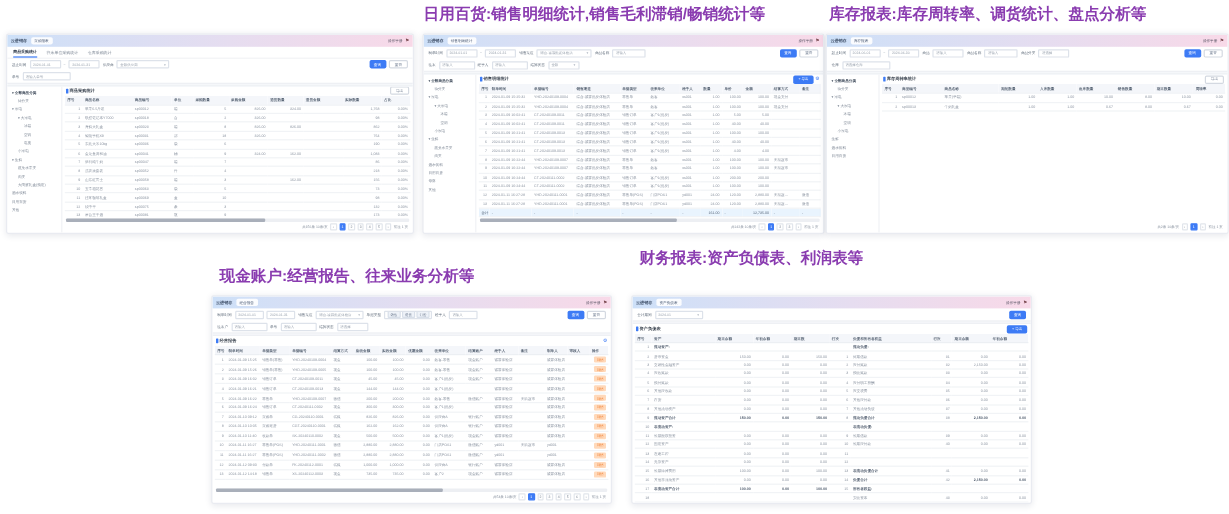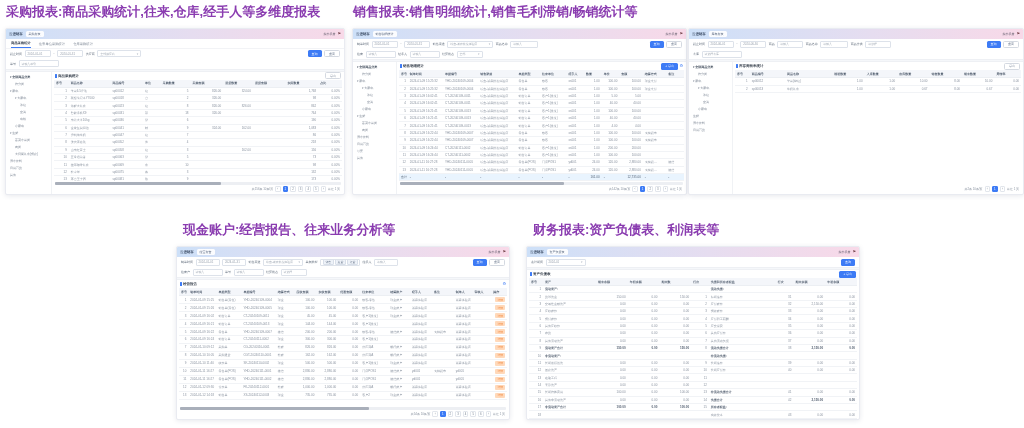--- a/index.html
+++ b/index.html
@@ -77,24 +77,24 @@
   .pg-info { font-size:2.9px; color:#8a93a0; white-space:nowrap; }
   .pg-box { min-width:5.5px; height:5.5px; display:inline-flex; align-items:center; justify-content:center;
     border:1px solid #e2e6ec; border-radius:1px; background:#fff; font-size:2.9px; color:#7d8795; padding:0 1px; }
   .pg-box.active { background:#3d7bf5; border-color:#3d7bf5; color:#fff; }
 </style>
 </head>
 <body>
 
 <div id="stage">
 
-  <div class="caption" style="left:6px;top:3px">采购报表:商品采购统计,往来,仓库,经手人等多维度报表</div>
-  <div class="caption" style="left:353px;top:3px">销售报表:销售明细统计,销售毛利滞销/畅销统计等</div>
+  <div class="caption" style="left:353px;top:3px">日用百货:销售明细统计,销售毛利滞销/畅销统计等</div>
+  <div class="caption" style="left:691px;top:3px">库存报表:库存周转率、调货统计、盘点分析等</div>
   <div class="caption" style="left:183px;top:221px">现金账户:经营报告、往来业务分析等</div>
-  <div class="caption" style="left:533px;top:221px">财务报表:资产负债表、利润表等</div>
+  <div class="caption" style="left:533px;top:206px">财务报表:资产负债表、利润表等</div>
 
   <div class="mini" style="left:5px;top:28px;width:340px;height:167px">
     <div class="mtop">
       <span class="mlogo">云进销存</span>
       <span class="mtab">采购报表</span>
       <span class="mtr">
         <span class="mman">操作手册</span>
         <span class="mflag">⚑</span>
       </span>
     </div>

